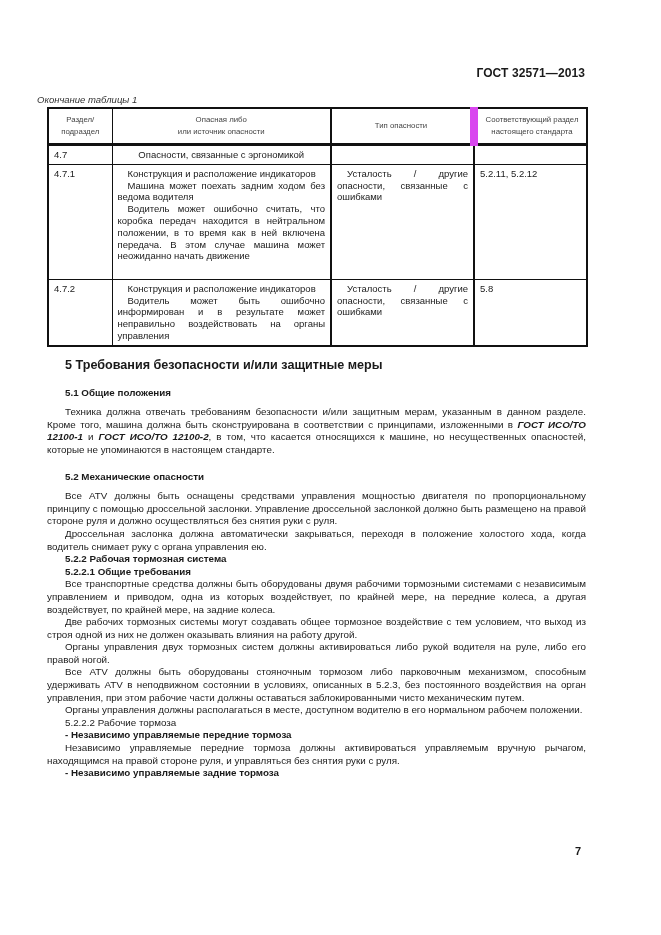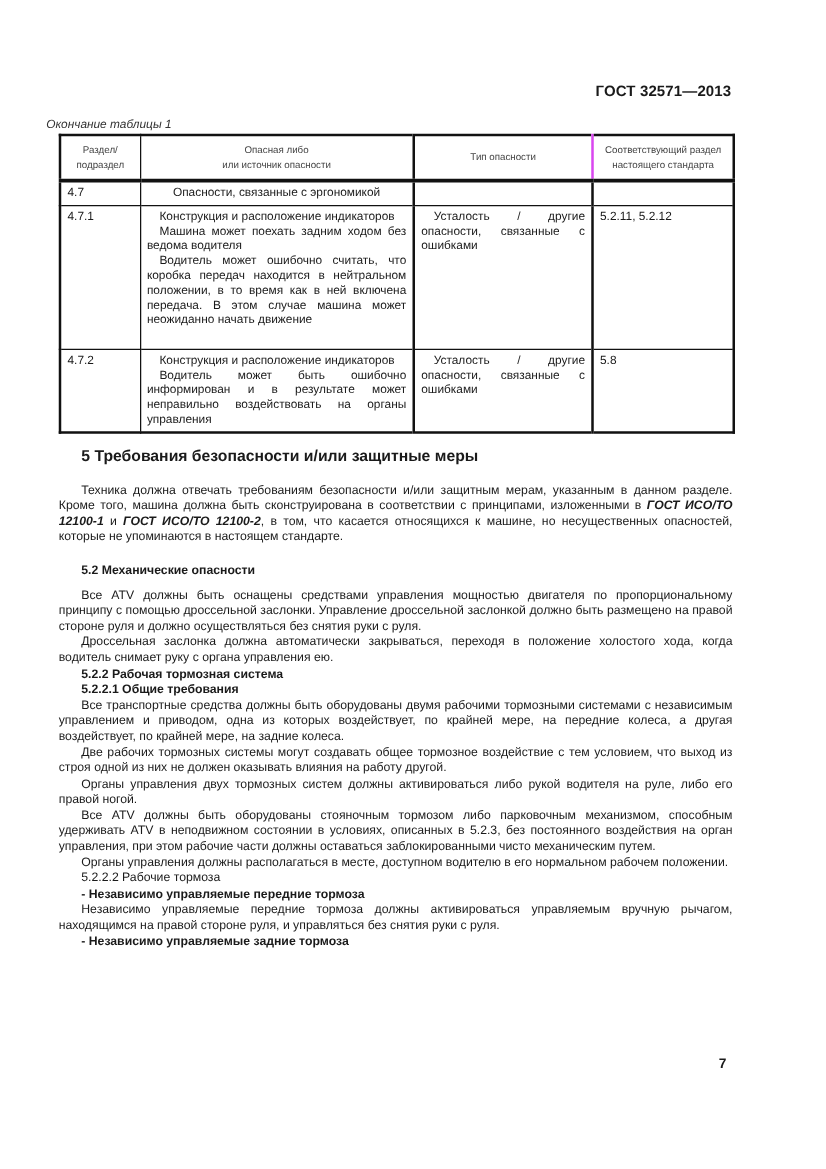--- a/index.html
+++ b/index.html
@@ -22,21 +22,21 @@
   }
   table.hazards th, table.hazards td {
     border: 1px solid #111; vertical-align: top; padding: 3px 5px;
   }
   table.hazards { border: 2px solid #111; }
   table.hazards th {
     font-weight: normal; font-size: 7.8px; line-height: 12px; color: #444;
     text-align: center; vertical-align: middle; height: 28px;
     border-bottom: 3px solid #111;
   }
-  table.hazards th.col-type { border-right: 2px solid #d946ef; }
+  table.hazards th.col-type { border-right: 8px solid #d946ef; }
   table.hazards td.col-type { border-right: 2px solid #111; }
   table.hazards td.col-zone { border-right: 2px solid #111; }
   table.hazards th.col-zone { border-right: 2px solid #111; }
   .zone-title { text-align: center; padding-left: 0; }
   .justify { text-align: justify; }
   .indent { text-indent: 10px; }
 
   .content {
     position: absolute; left: 47px; width: 539px; top: 359px;
     font-size: 9.8px; line-height: 12.6px;
@@ -114,20 +114,21 @@
         <div class="justify indent">Усталость / другие опасности, связанные с ошибками</div>
       </td>
       <td>5.8</td>
     </tr>
   </tbody>
 </table>
 
 <div class="content">
   <div class="h1">5 Требования безопасности и/или защитные меры</div>
 
+  <div class="h2">5.1 Общие положения</div>
   <p class="p" style="margin-bottom:14px"><span>Техника должна отвечать требованиям безопасности и/или защитным мерам, указанным в данном разделе. Кроме того, машина должна быть сконструирована в соответствии с принципами, изложенными в </span><b><i>ГОСТ ИСО/ТО 12100-1</i></b><span> и </span><b><i>ГОСТ ИСО/ТО 12100-2</i></b><span>, в том, что касается относящихся к машине, но несущественных опасностей, которые не упоминаются в настоящем стандарте.</span></p>
 
   <div class="h2">5.2 Механические опасности</div>
   <p class="p tight">Все ATV должны быть оснащены средствами управления мощностью двигателя по пропорциональному принципу с помощью дроссельной заслонки. Управление дроссельной заслонкой должно быть размещено на правой стороне руля и должно осуществляться без снятия руки с руля.</p>
   <p class="p tight">Дроссельная заслонка должна автоматически закрываться, переходя в положение холостого хода, когда водитель снимает руку с органа управления ею.</p>
 
   <div class="h2 tight">5.2.2 Рабочая тормозная система</div>
   <div class="h2 tight">5.2.2.1 Общие требования</div>
   <p class="p tight">Все транспортные средства должны быть оборудованы двумя рабочими тормозными системами с независимым управлением и приводом, одна из которых воздействует, по крайней мере, на передние колеса, а другая воздействует, по крайней мере, на задние колеса.</p>
   <p class="p tight">Две рабочих тормозных системы могут создавать общее тормозное воздействие с тем условием, что выход из строя одной из них не должен оказывать влияния на работу другой.</p>

